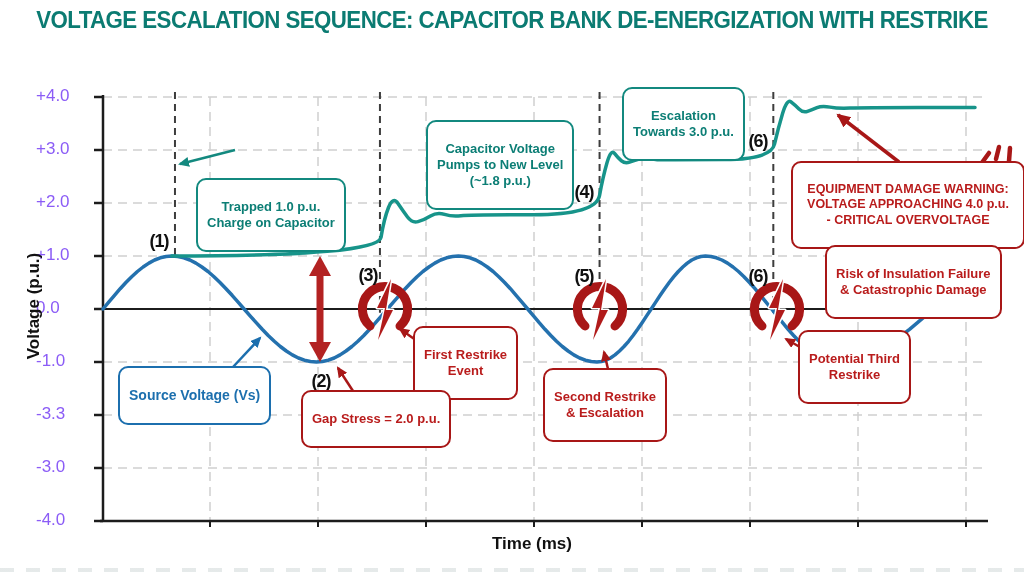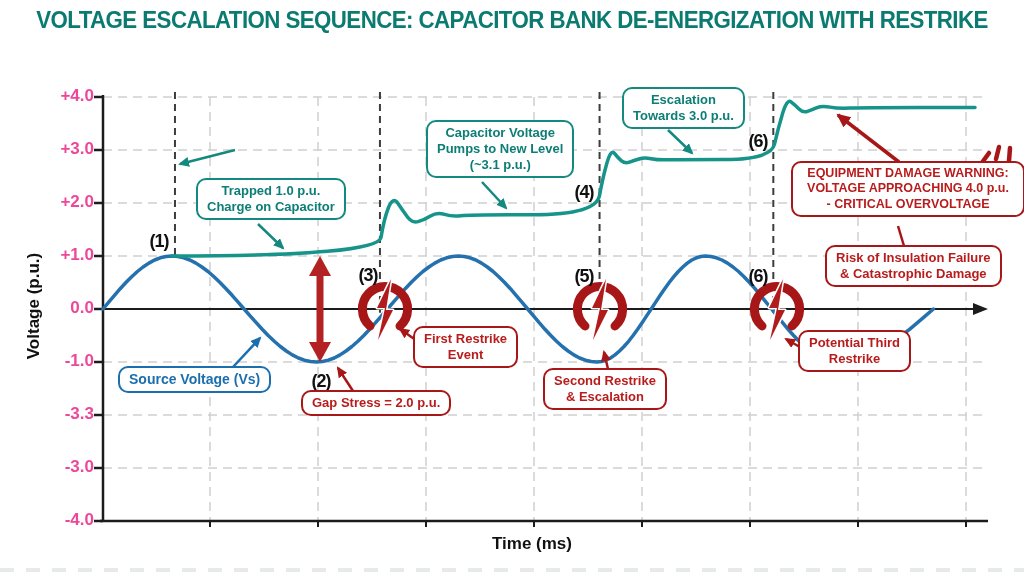--- a/index.html
+++ b/index.html
@@ -3,30 +3,30 @@
 <meta charset="utf-8">
 <style>
   html,body{margin:0;padding:0;background:#ffffff;}
   .stage{position:relative;width:1024px;height:572px;background:#ffffff;overflow:hidden;
          font-family:"Liberation Sans", sans-serif;}
   .title{position:absolute;top:7px;left:0;width:1024px;text-align:center;
          font-size:23px;font-weight:bold;color:#0b7b72;letter-spacing:-0.6px;
          transform:scaleX(0.97);}
   svg.chart{position:absolute;left:0;top:0;}
   .callout{position:absolute;background:#ffffff;border:2.5px solid;border-radius:10px;
-           padding:3px 9px;font-weight:bold;font-size:13px;line-height:1.22;
+           padding:19px 9px;font-weight:bold;font-size:13px;line-height:1.22;
            text-align:center;white-space:pre-line;z-index:5;}
   .teal{border-color:#13897f;color:#0c7e75;}
   .blue{border-color:#1c6fae;color:#1c6fae;font-size:14px;}
   .red{border-color:#a81717;color:#b91c1c;}
   .warn{font-size:12.5px;}
   .marker{position:absolute;transform:translate(-50%,-50%);font-weight:bold;
           font-size:18px;color:#111111;z-index:4;letter-spacing:-1px;}
-  .ytick{position:absolute;left:36px;width:58px;text-align:right;
-         font-size:17px;font-weight:700;color:#ec4899;}
+  .ytick{position:absolute;left:36px;width:58px;
+         font-size:17px;font-weight:400;color:#8b5cf6;}
   .yaxis-title{position:absolute;left:34px;top:306px;transform:translate(-50%,-50%) rotate(-90deg);
          font-size:17px;font-weight:bold;color:#111111;white-space:nowrap;}
   .xaxis-title{position:absolute;left:0;top:534px;width:1064px;text-align:center;
          font-size:17px;font-weight:bold;color:#111111;}
   .crop-strip{position:absolute;left:0;bottom:0;width:1024px;height:4px;opacity:.25;
      background:repeating-linear-gradient(90deg,#9aa 0 14px,#fff 14px 26px);}
 </style>
 </head>
 <body>
 
@@ -158,21 +158,21 @@
   <span class="marker" style="left:368px;top:275px">(3)</span>
   <span class="marker" style="left:584px;top:192px">(4)</span>
   <span class="marker" style="left:584px;top:276px">(5)</span>
   <span class="marker" style="left:758px;top:141px">(6)</span>
   <span class="marker" style="left:758px;top:276px">(6)</span>
 
   <div class="callout teal" style="left:196px;top:178px">Trapped 1.0 p.u.
 Charge on Capacitor</div>
   <div class="callout teal" style="left:426px;top:120px">Capacitor Voltage
 Pumps to New Level
-(~3.1 p.u.)</div>
+(~1.8 p.u.)</div>
   <div class="callout teal" style="left:622px;top:87px">Escalation
 Towards 3.0 p.u.</div>
   <div class="callout red" style="left:413px;top:326px">First Restrike
 Event</div>
   <div class="callout blue" style="left:118px;top:366px">Source Voltage (Vs)</div>
   <div class="callout red" style="left:301px;top:390px">Gap Stress = 2.0 p.u.</div>
   <div class="callout red" style="left:798px;top:330px">Potential Third
 Restrike</div>
   <div class="callout red" style="left:543px;top:368px">Second Restrike
 &amp; Escalation</div>

